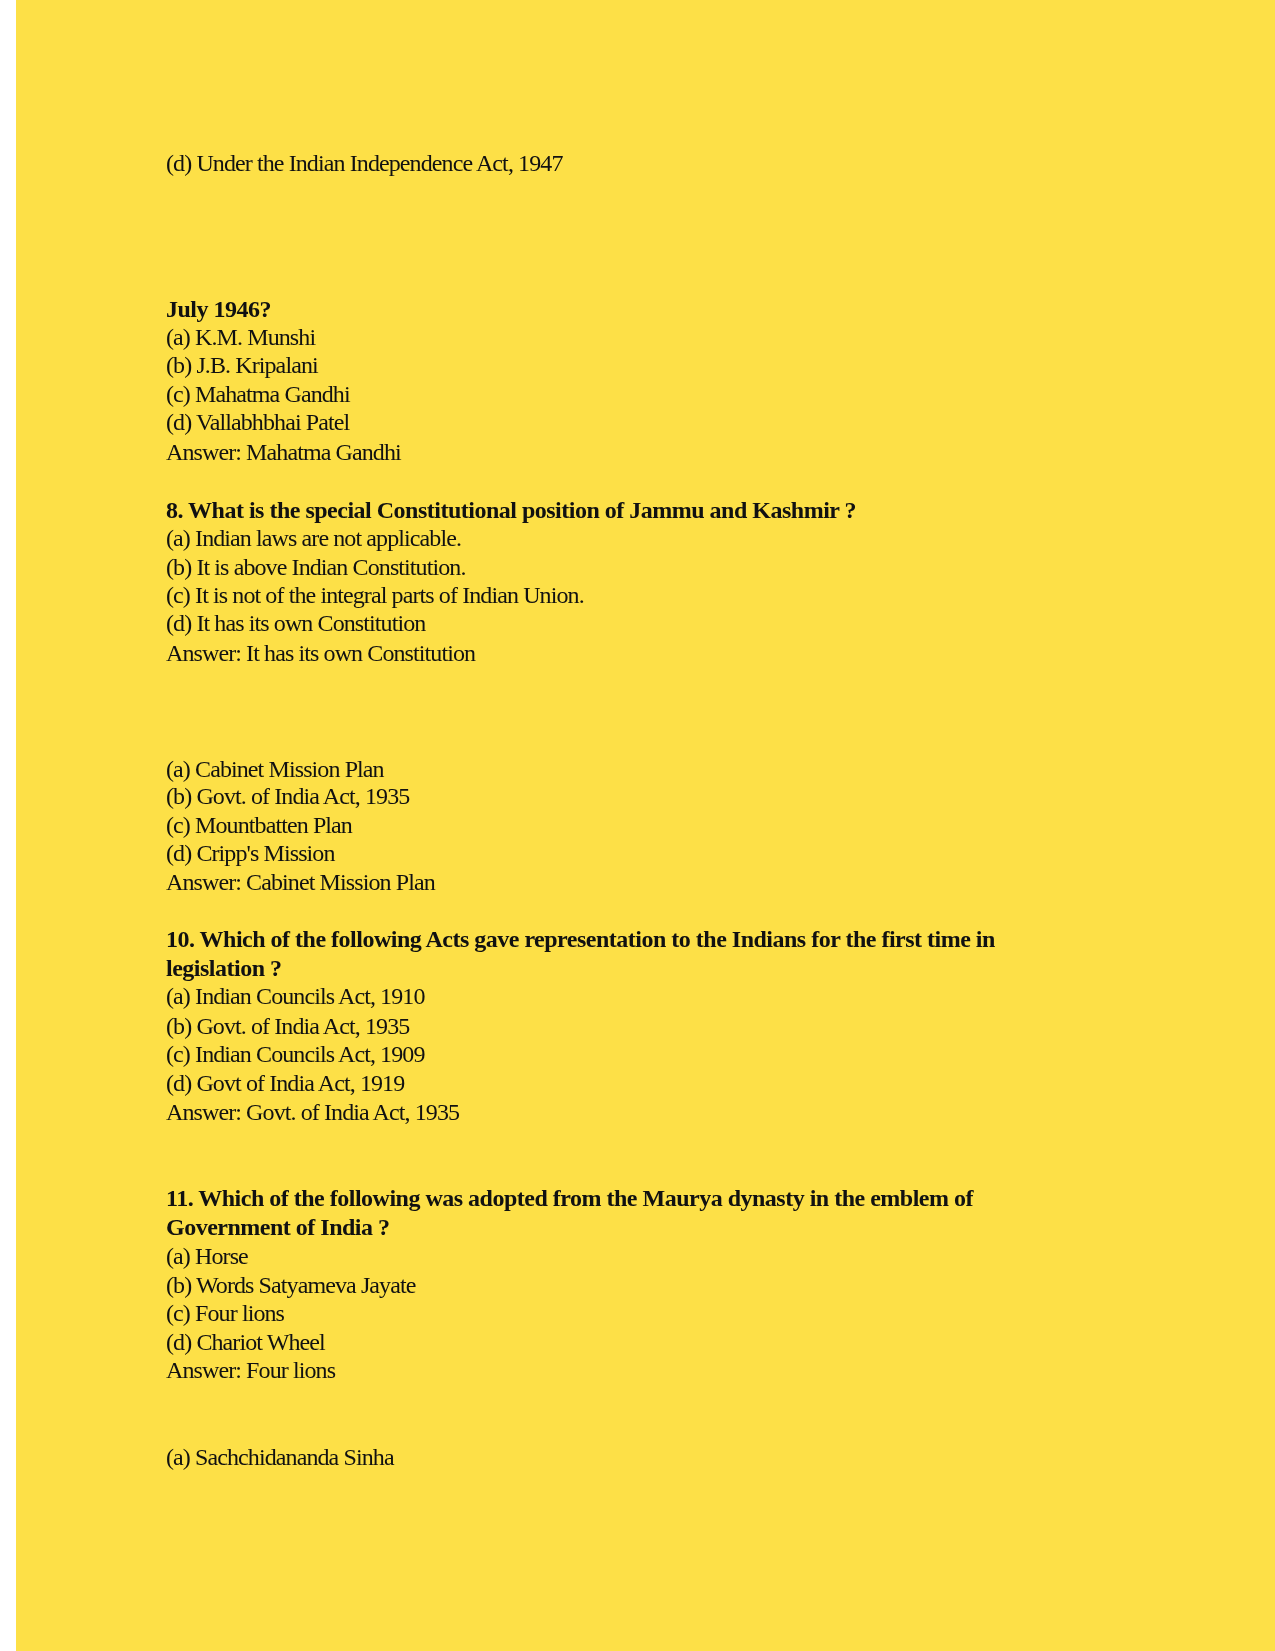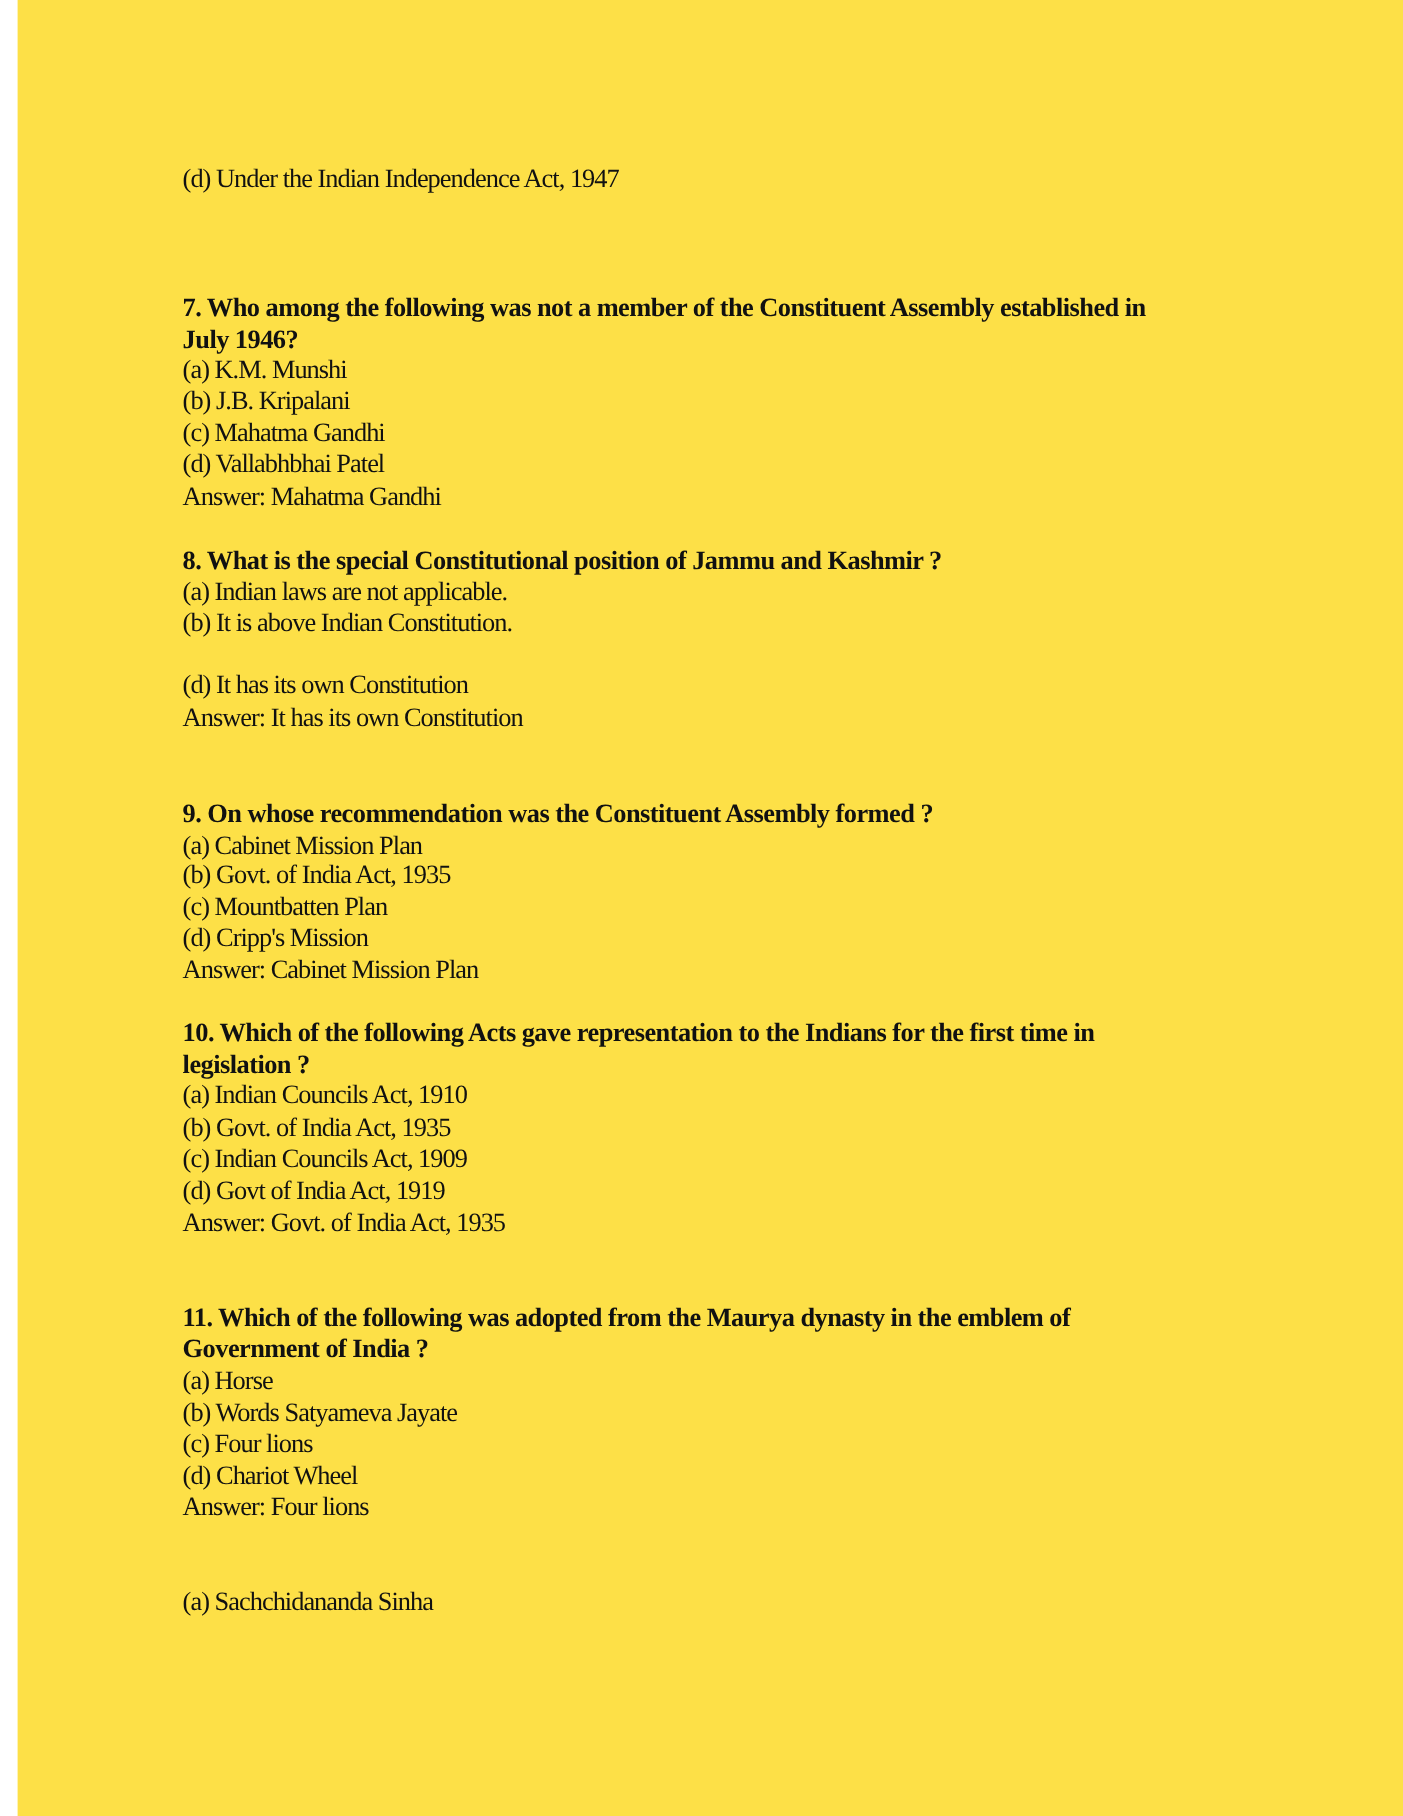--- a/index.html
+++ b/index.html
@@ -23,35 +23,34 @@
     font-size: 24px;
   }
 </style>
 </head>
 <body>
 
 <div class="page">
 
   <div class="line" style="top:163px">(d) Under the Indian Independence Act, 1947</div>
 
-  <div class="line q" style="top:280px">7. Who among the following was not a member of the Constituent Assembly established in</div>
   <div class="line q" style="top:309px">July 1946?</div>
   <div class="line" style="top:337px">(a) K.M. Munshi</div>
   <div class="line" style="top:365px">(b) J.B. Kripalani</div>
   <div class="line" style="top:394px">(c) Mahatma Gandhi</div>
   <div class="line" style="top:422px">(d) Vallabhbhai Patel</div>
   <div class="line" style="top:452px">Answer: Mahatma Gandhi</div>
 
   <div class="line q" style="top:510px">8. What is the special Constitutional position of Jammu and Kashmir ?</div>
   <div class="line" style="top:538px">(a) Indian laws are not applicable.</div>
   <div class="line" style="top:567px">(b) It is above Indian Constitution.</div>
+  <div class="line" style="top:595px">(c) It is not of the integral parts of Indian Union.</div>
   <div class="line" style="top:623px">(d) It has its own Constitution</div>
   <div class="line" style="top:653px">Answer: It has its own Constitution</div>
 
-  <div class="line q" style="top:740px">9. On whose recommendation was the Constituent Assembly formed ?</div>
   <div class="line" style="top:769px">(a) Cabinet Mission Plan</div>
   <div class="line" style="top:796px">(b) Govt. of India Act, 1935</div>
   <div class="line" style="top:825px">(c) Mountbatten Plan</div>
   <div class="line" style="top:853px">(d) Cripp's Mission</div>
   <div class="line" style="top:882px">Answer: Cabinet Mission Plan</div>
 
   <div class="line q" style="top:939px">10. Which of the following Acts gave representation to the Indians for the first time in</div>
   <div class="line q" style="top:968px">legislation ?</div>
   <div class="line" style="top:996px">(a) Indian Councils Act, 1910</div>
   <div class="line" style="top:1026px">(b) Govt. of India Act, 1935</div>

